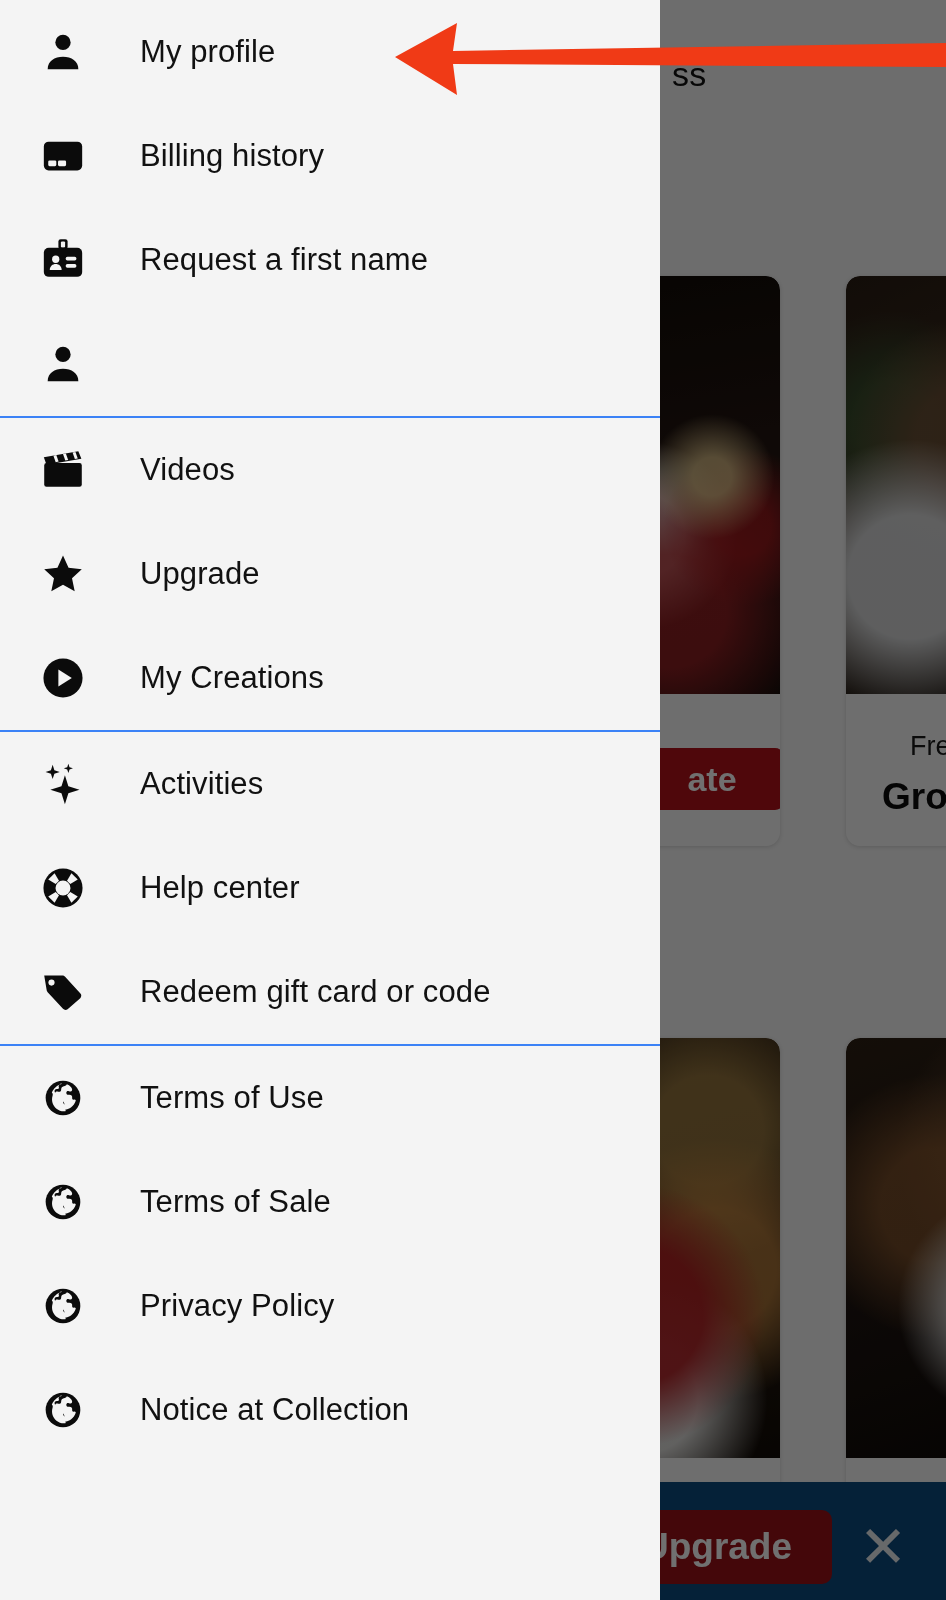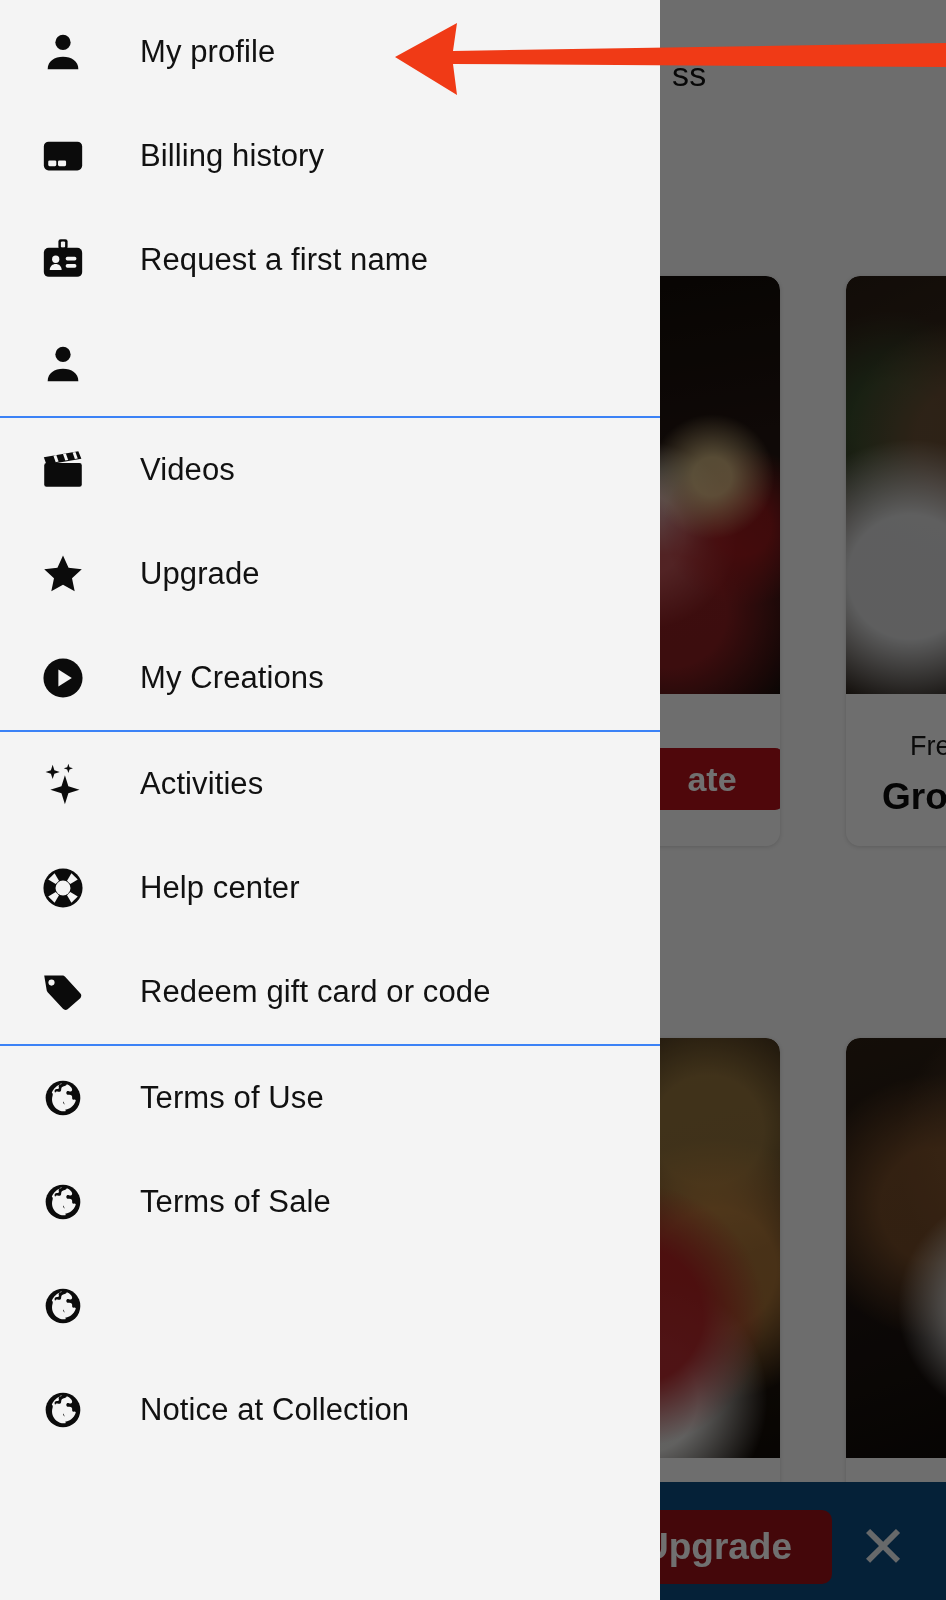--- a/index.html
+++ b/index.html
@@ -386,20 +386,21 @@
         <span class="menu-label">Terms of Sale</span>
       </div>
       <div class="menu-item">
         <span class="menu-icon">
           <svg width="40" height="40" viewBox="0 0 24 24" fill="currentColor">
             <circle cx="12" cy="12" r="10.4"></circle>
             <path d="M11.1 3.1 c-1.4 .6 -2.0 1.6 -1.6 2.5 .3 .7 -.2 1.1 -1.0 1.0 -1.1 -.1 -1.8 .7 -1.5 1.7 .2 .8 1.0 1.2 1.8 .9 .9 -.3 1.5 .2 1.3 1.1 -.2 .9 .4 1.6 1.3 1.6 .9 0 1.3 .6 .9 1.4 -.5 1.0 -.2 2.1 .7 2.6 .8 .5 1.0 1.2 .5 2.0 -.4 .7 -.3 1.5 .3 1.9 -2.0 .4 -4.1 -.1 -5.7 -1.4 -2.3 -1.8 -3.2 -4.8 -2.4 -7.6 .3 -1.0 .2 -1.6 -.4 -2.0 1.0 -2.6 3.2 -4.5 5.8 -5.2 z" fill="#f4f4f4"></path>
             <path d="M15.6 4.3 c1.5 1.1 2.2 2.3 1.8 3.2 -.3 .7 -1.0 .8 -1.8 .4 -.8 -.4 -1.5 -.1 -1.6 .8 -.1 .9 .5 1.5 1.4 1.4 1.4 -.2 2.3 .6 2.1 1.8 -.1 .8 .3 1.2 1.1 1.1 .5 -.1 .9 .1 1.1 .5 -1.1 3.5 -4.3 5.8 -7.9 5.7 .7 -1.0 1.1 -2.0 1.1 -3.0 0 -1.5 -.7 -2.4 -2.0 -2.7 -1.1 -.2 -1.6 -.8 -1.4 -1.7 .2 -1.0 -.3 -1.6 -1.3 -1.6 -.8 0 -1.2 -.4 -1.0 -1.1 .2 -.9 .9 -1.2 1.9 -.9 1.1 .3 1.8 -.2 1.8 -1.3 0 -1.0 .6 -1.7 1.6 -1.9 .9 -.2 1.6 -.6 1.8 -1.2 z" fill="#f4f4f4"></path>
           </svg>
         </span>
+        <span class="menu-label">Privacy Policy</span>
       </div>
       <div class="menu-item">
         <span class="menu-icon">
           <svg width="40" height="40" viewBox="0 0 24 24" fill="currentColor">
             <circle cx="12" cy="12" r="10.4"></circle>
             <path d="M11.1 3.1 c-1.4 .6 -2.0 1.6 -1.6 2.5 .3 .7 -.2 1.1 -1.0 1.0 -1.1 -.1 -1.8 .7 -1.5 1.7 .2 .8 1.0 1.2 1.8 .9 .9 -.3 1.5 .2 1.3 1.1 -.2 .9 .4 1.6 1.3 1.6 .9 0 1.3 .6 .9 1.4 -.5 1.0 -.2 2.1 .7 2.6 .8 .5 1.0 1.2 .5 2.0 -.4 .7 -.3 1.5 .3 1.9 -2.0 .4 -4.1 -.1 -5.7 -1.4 -2.3 -1.8 -3.2 -4.8 -2.4 -7.6 .3 -1.0 .2 -1.6 -.4 -2.0 1.0 -2.6 3.2 -4.5 5.8 -5.2 z" fill="#f4f4f4"></path>
             <path d="M15.6 4.3 c1.5 1.1 2.2 2.3 1.8 3.2 -.3 .7 -1.0 .8 -1.8 .4 -.8 -.4 -1.5 -.1 -1.6 .8 -.1 .9 .5 1.5 1.4 1.4 1.4 -.2 2.3 .6 2.1 1.8 -.1 .8 .3 1.2 1.1 1.1 .5 -.1 .9 .1 1.1 .5 -1.1 3.5 -4.3 5.8 -7.9 5.7 .7 -1.0 1.1 -2.0 1.1 -3.0 0 -1.5 -.7 -2.4 -2.0 -2.7 -1.1 -.2 -1.6 -.8 -1.4 -1.7 .2 -1.0 -.3 -1.6 -1.3 -1.6 -.8 0 -1.2 -.4 -1.0 -1.1 .2 -.9 .9 -1.2 1.9 -.9 1.1 .3 1.8 -.2 1.8 -1.3 0 -1.0 .6 -1.7 1.6 -1.9 .9 -.2 1.6 -.6 1.8 -1.2 z" fill="#f4f4f4"></path>
           </svg>
         </span>
         <span class="menu-label">Notice at Collection</span>

